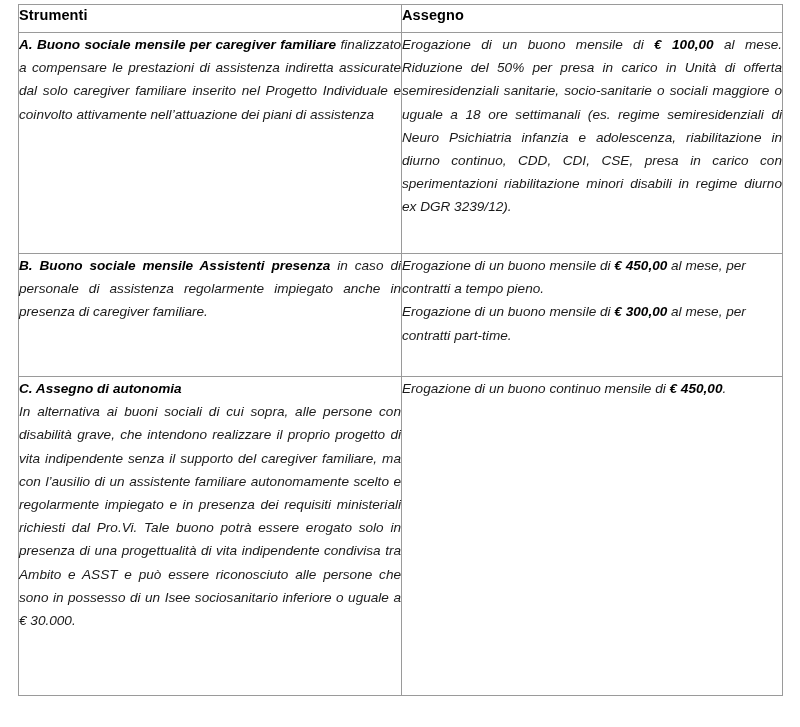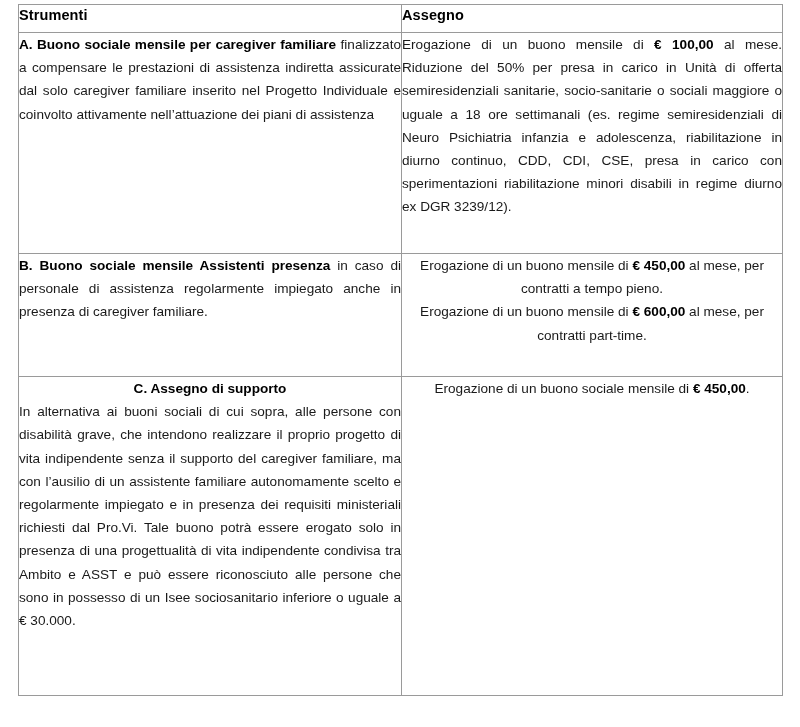--- a/index.html
+++ b/index.html
@@ -59,27 +59,28 @@
   td.cell-right {
     padding-top: 14px;
     padding-bottom: 12px;
   }
 
   .para {
     margin: 0;
     font-size: 13.6px;
     line-height: 23.2px;
     color: #1a1a1a;
+    font-style: italic;
   }
   .para.justify {
     text-align: justify;
     text-justify: inter-word;
   }
   .para.left {
-    text-align: center;
+    text-align: left;
   }
   .b { font-weight: bold; color: #000; }
 
   
   tr.row-a td { height: 220px; }
   tr.row-b td { height: 122px; }
   tr.row-c td { height: 318px; }
 </style>
 </head>
 <body>
@@ -106,29 +107,29 @@
           <p class="para justify"><span>Erogazione di un buono mensile di </span><span class="b">€ 100,00</span><span> al mese. Riduzione del 50% per presa in carico in Unità di offerta semiresidenziali sanitarie, socio-sanitarie o sociali maggiore o uguale a 18 ore settimanali (es. regime semiresidenziali di Neuro Psichiatria infanzia e adolescenza, riabilitazione in diurno continuo, CDD, CDI, CSE, presa in carico con sperimentazioni riabilitazione minori disabili in regime diurno ex DGR 3239/12).</span></p>
         </td>
       </tr>
 
       <tr class="row-b">
         <td class="body-cell cell-left">
           <p class="para justify"><span class="b">B. Buono sociale mensile Assistenti presenza</span><span> in caso di personale di assistenza regolarmente impiegato anche in presenza di caregiver familiare.</span></p>
         </td>
         <td class="body-cell cell-right">
           <p class="para left"><span>Erogazione di un buono mensile di </span><span class="b">€ 450,00</span><span> al mese, per contratti a tempo pieno.</span></p>
-          <p class="para left"><span>Erogazione di un buono mensile di </span><span class="b">€ 600,00</span><span> al mese, per contratti part-time.</span></p>
+          <p class="para left"><span>Erogazione di un buono mensile di </span><span class="b">€ 300,00</span><span> al mese, per contratti part-time.</span></p>
         </td>
       </tr>
 
       <tr class="row-c">
         <td class="body-cell cell-left">
-          <p class="para left"><span class="b">C. Assegno di supporto</span></p>
+          <p class="para left"><span class="b">C. Assegno di autonomia</span></p>
           <p class="para justify"><span>In alternativa ai buoni sociali di cui sopra, alle persone con disabilità grave, che intendono realizzare il proprio progetto di vita indipendente senza il supporto del caregiver familiare, ma con l’ausilio di un assistente familiare autonomamente scelto e regolarmente impiegato e in presenza dei requisiti ministeriali richiesti dal Pro.Vi. Tale buono potrà essere erogato solo in presenza di una progettualità di vita indipendente condivisa tra Ambito e ASST e può essere riconosciuto alle persone che sono in possesso di un Isee sociosanitario inferiore o uguale a € 30.000.</span></p>
         </td>
         <td class="body-cell cell-right">
-          <p class="para left"><span>Erogazione di un buono sociale mensile di </span><span class="b">€ 450,00</span><span>.</span></p>
+          <p class="para left"><span>Erogazione di un buono continuo mensile di </span><span class="b">€ 450,00</span><span>.</span></p>
         </td>
       </tr>
 
     </tbody>
   </table>
 </div>
 
 </body></html>

